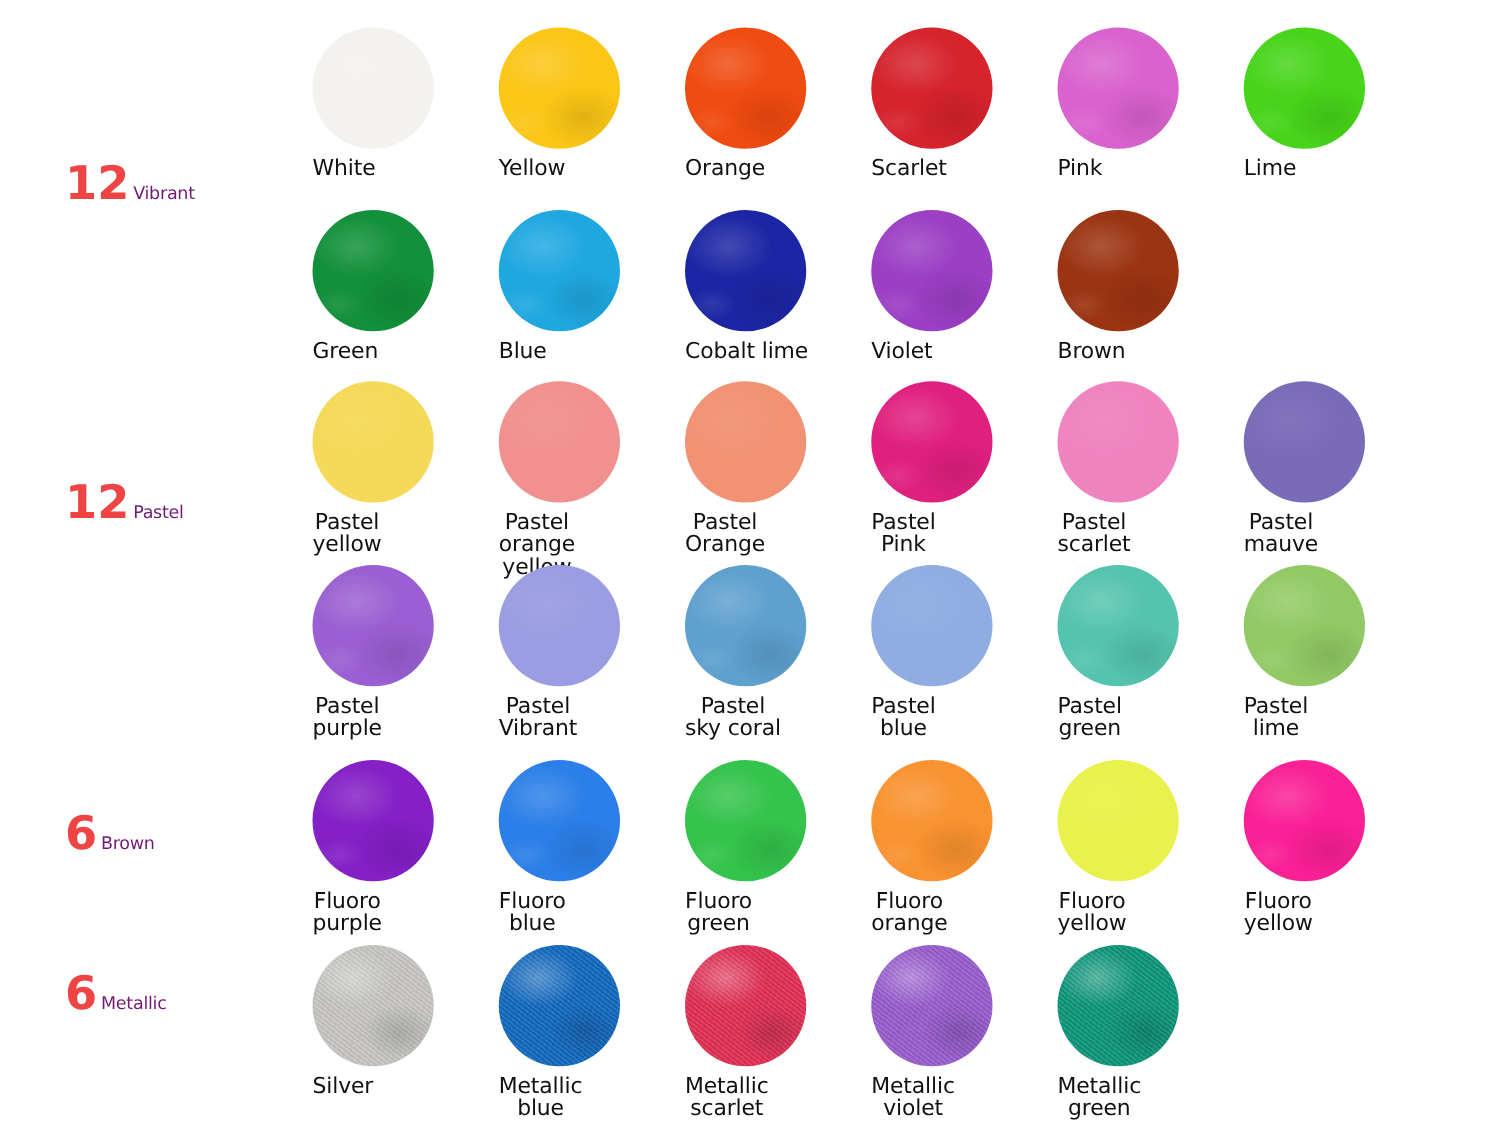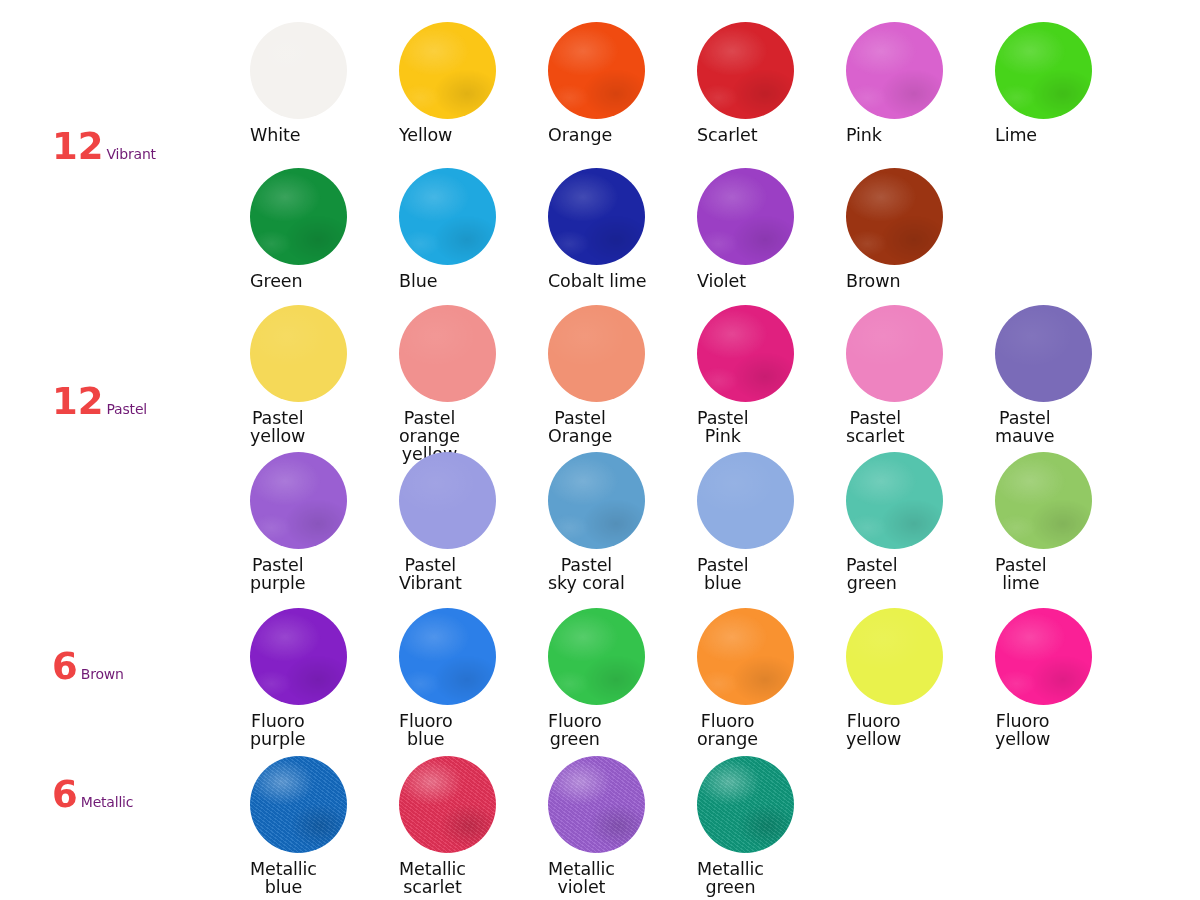--- a/index.html
+++ b/index.html
@@ -320,20 +320,26 @@
           <span class="line">yellow</span>
         </div>
       </div>
     </div>
     <div class="category-label" style="top: 776px;">
       <span class="category-count">6</span>
       <span class="category-name">Metallic</span>
     </div>
     <div class="swatch-row" style="top: 756px;">
       <div class="swatch-cell">
+        <div class="swatch-dot texture-sparkle" style="background: rgb(201, 200, 196);"></div>
+        <div class="swatch-label">
+          <span class="line">Silver</span>
+        </div>
+      </div>
+      <div class="swatch-cell">
         <div class="swatch-dot texture-sparkle" style="background: rgb(21, 107, 192);"></div>
         <div class="swatch-label">
           <span class="line">Metallic</span>
           <span class="line">blue</span>
         </div>
       </div>
       <div class="swatch-cell">
         <div class="swatch-dot texture-sparkle" style="background: rgb(227, 50, 87);"></div>
         <div class="swatch-label">
           <span class="line">Metallic</span>

